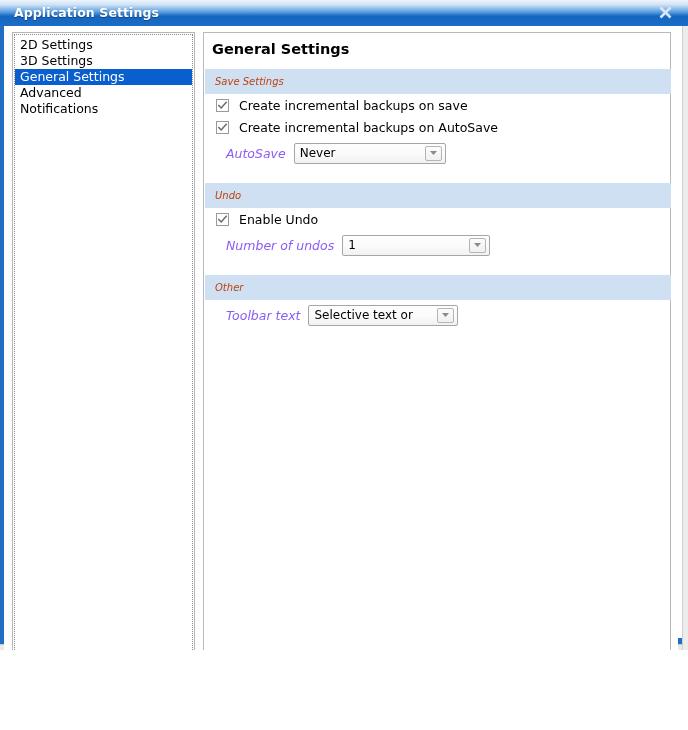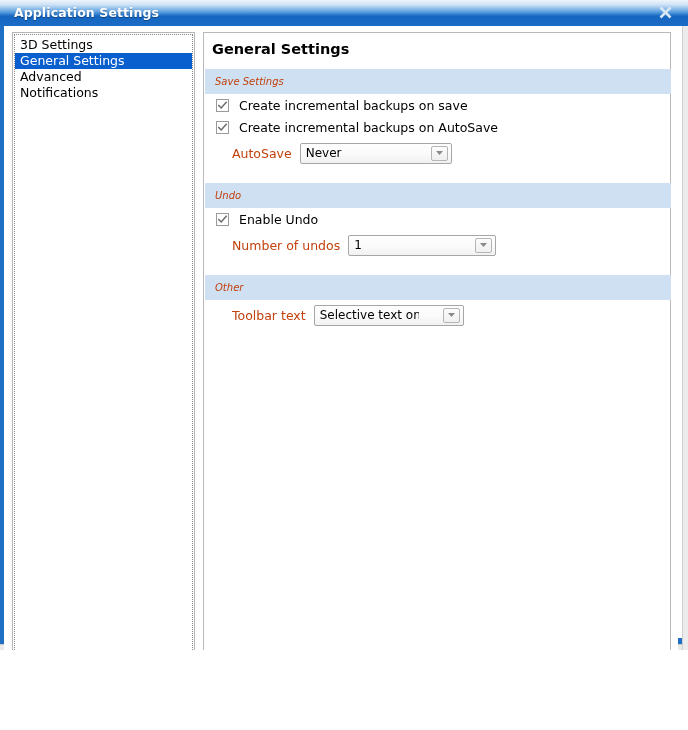--- a/index.html
+++ b/index.html
@@ -217,24 +217,25 @@
   }
 
   
   .combo-row {
     display: flex;
     align-items: center;
     height: 26px;
     margin-top: 2px;
   }
   .combo-label {
-    margin-left: 21px;
+    margin-left: 15px;
     font-size: 12.5px;
-    color: #c2410c;
-    white-space: nowrap;
+    color: #8b5cf6;
+    white-space: nowrap;
+    font-style: italic;
   }
   .combo {
     margin-left: 8px;
     height: 21px;
     border: 1px solid #a6a6a6;
     border-radius: 2px;
     background: linear-gradient(to bottom, #fdfdfd 0%, #fbfbfb 50%, #f1f1f1 100%);
     box-sizing: border-box;
     display: flex;
     align-items: center;
@@ -316,20 +317,23 @@
         <path d="M2.5 2.5 L12.5 12.5 M12.5 2.5 L2.5 12.5" stroke="#d9e7f5" stroke-width="2.6" stroke-linecap="butt" fill="none"></path>
       </svg>
     </div>
   </div>
 
   <div id="client">
 
     <div id="sidebar">
       <div id="sidebar-inner">
         <div class="side-item">
+          <span>2D Settings</span>
+        </div>
+        <div class="side-item">
           <span>3D Settings</span>
         </div>
         <div class="side-item selected">
           <span>General Settings</span>
         </div>
         <div class="side-item">
           <span>Advanced</span>
         </div>
         <div class="side-item">
           <span>Notifications</span>

